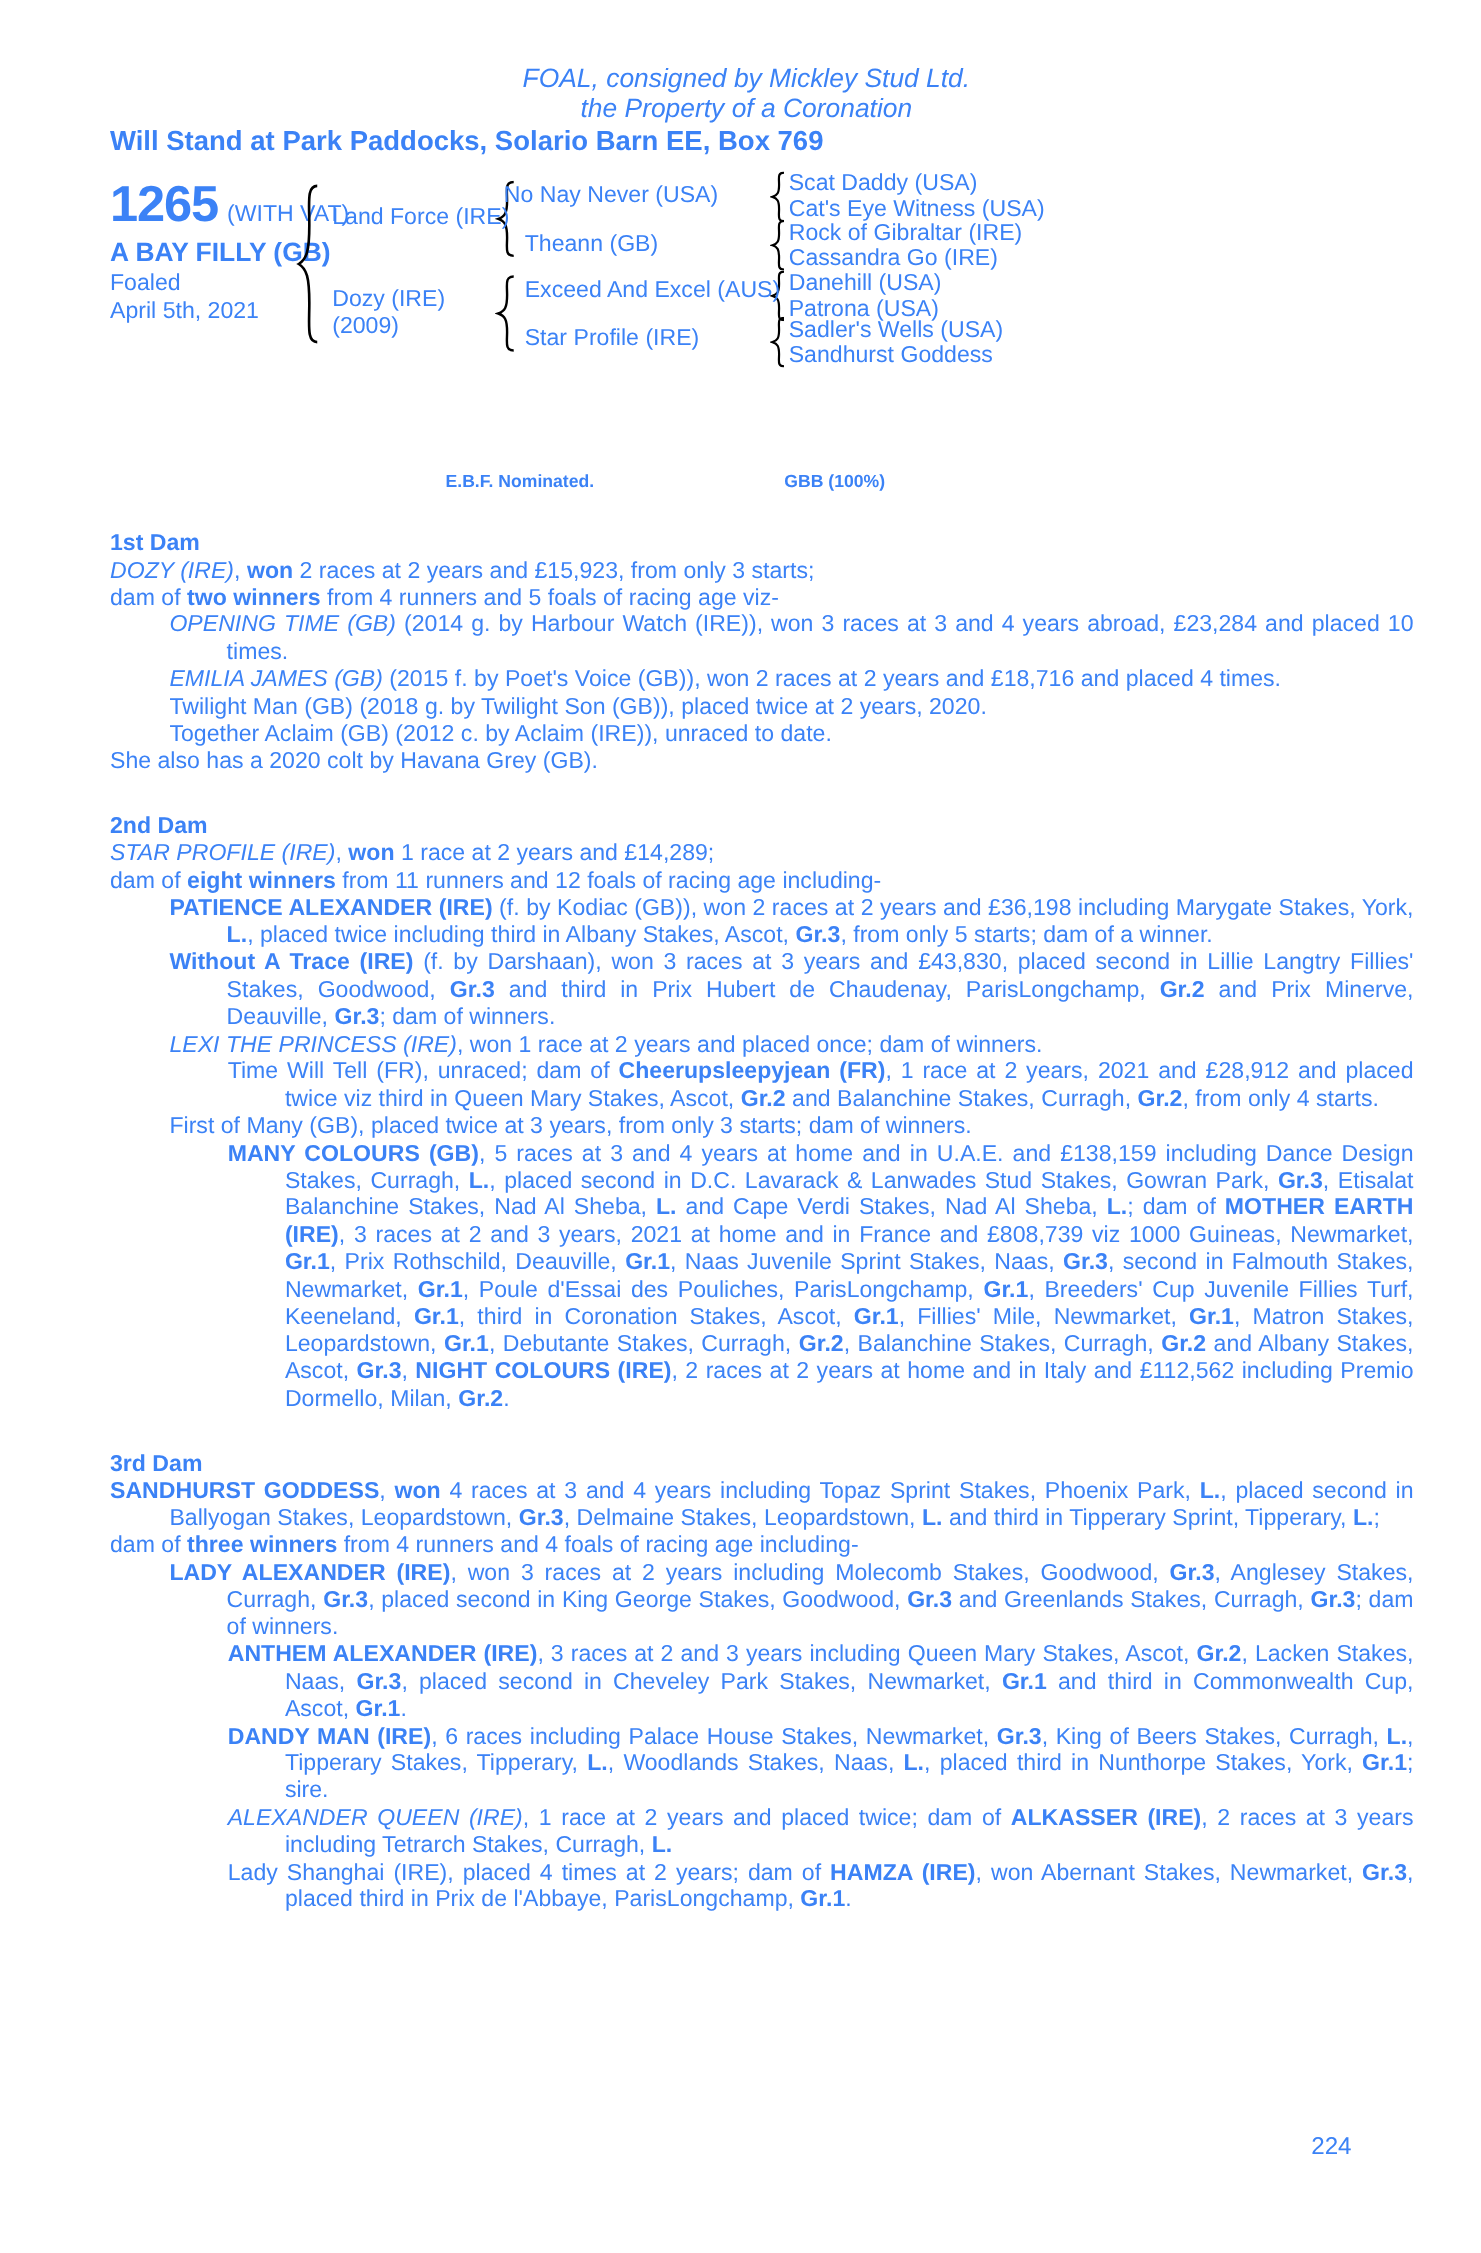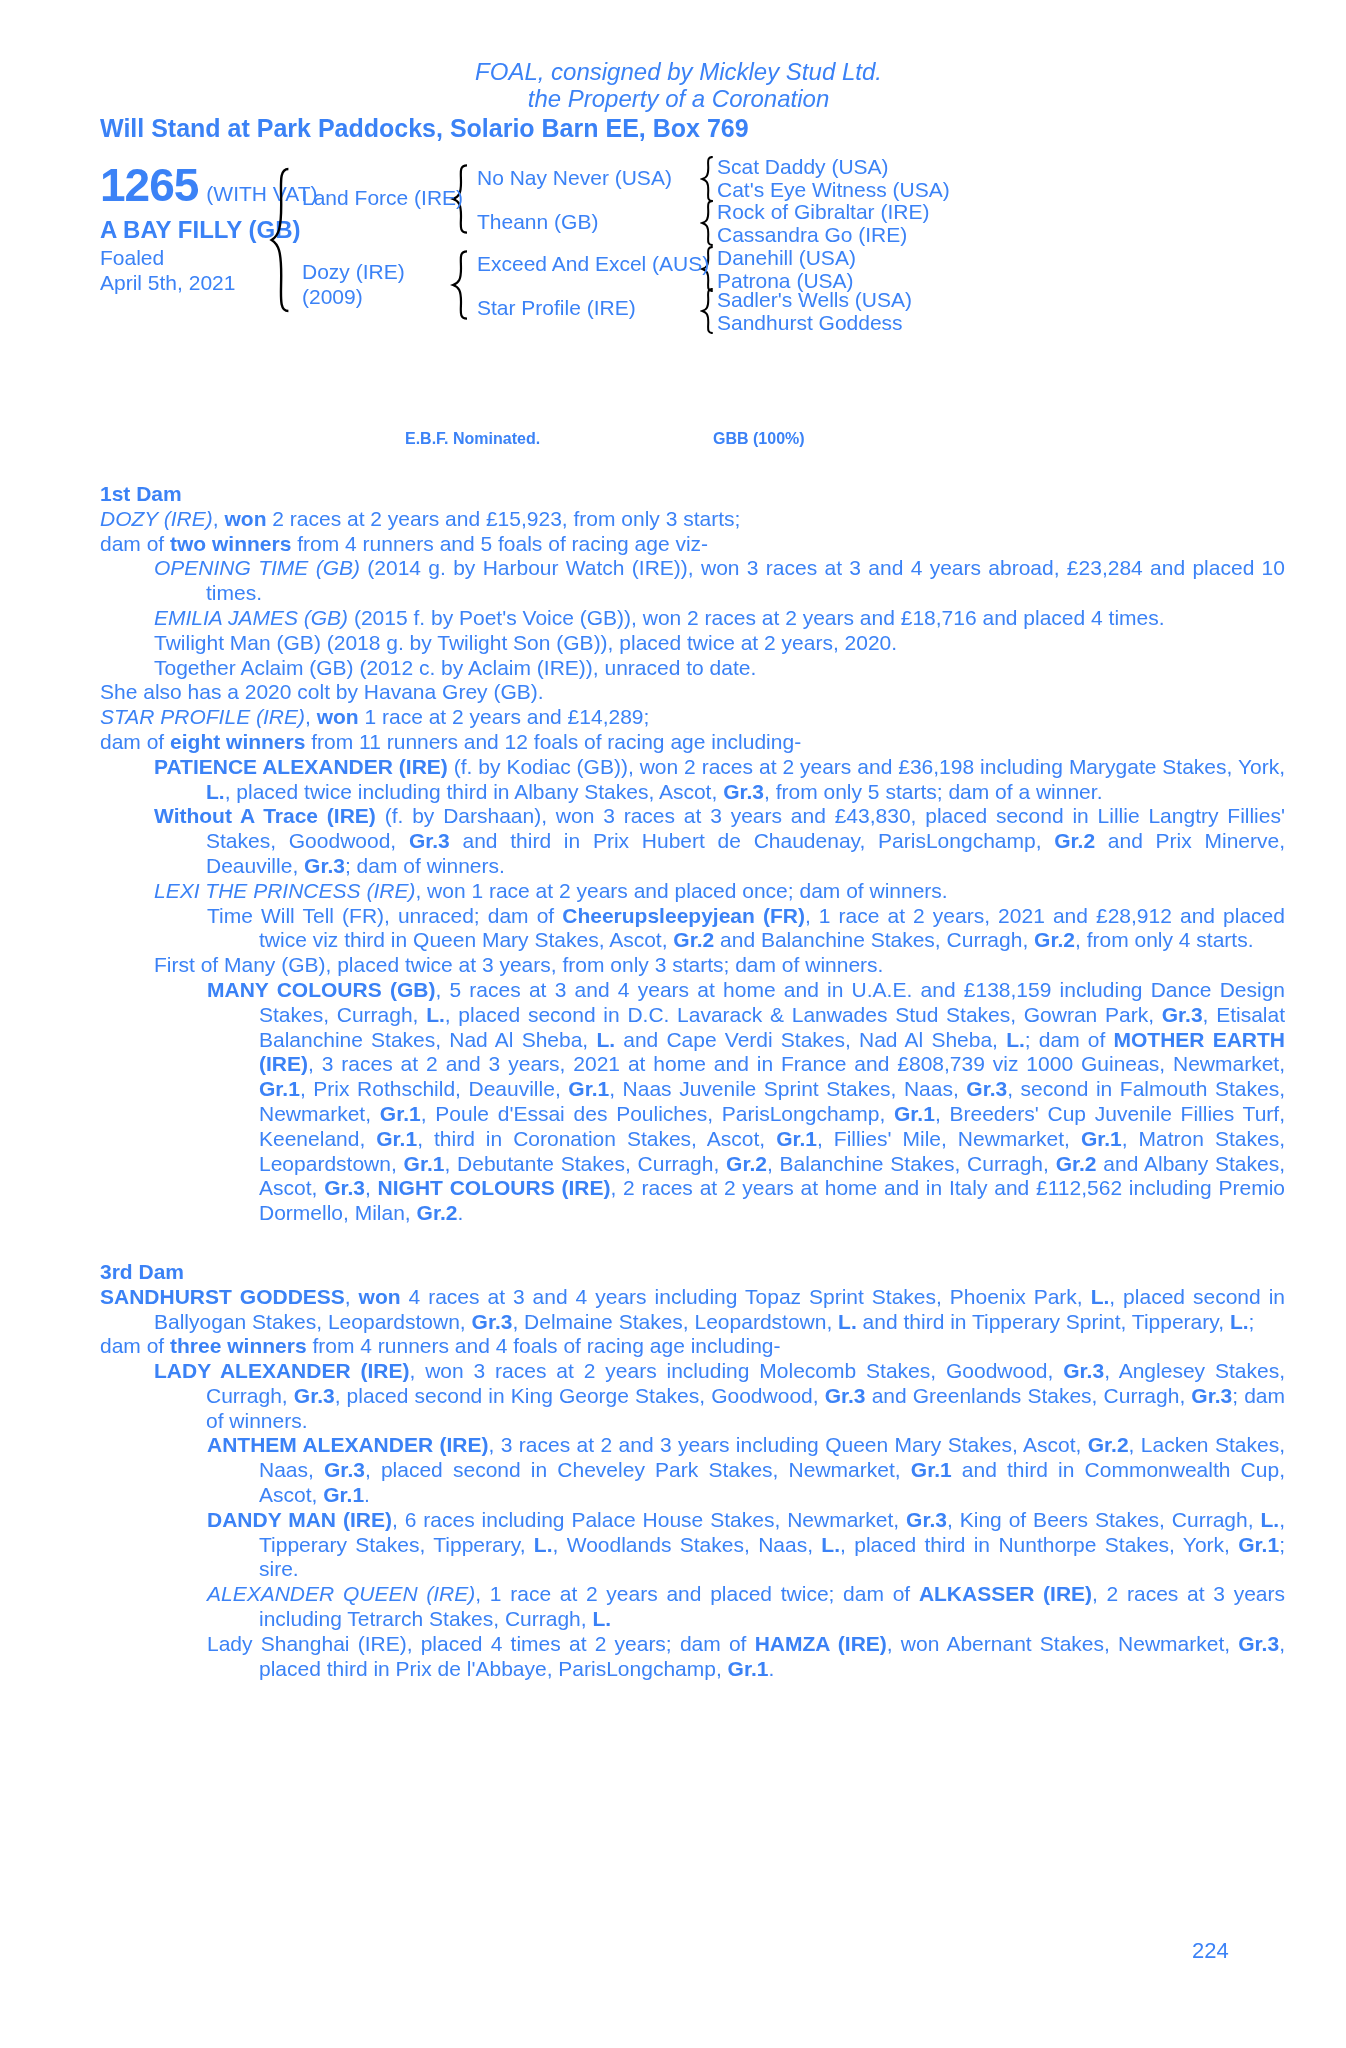--- a/index.html
+++ b/index.html
@@ -77,21 +77,21 @@
   <svg class="brace" style="left:700px;top:246px;width:15px;height:46px;" viewBox="0 0 20 100" preserveAspectRatio="none">
       <path d="M17 2 C9 2 11 12 11 26 C11 42 9 47 3 50 C9 53 11 58 11 74 C11 88 9 98 17 98" fill="none" stroke="#000" stroke-width="2" vector-effect="non-scaling-stroke"></path>
     </svg>
   <svg class="brace" style="left:700px;top:288px;width:15px;height:46px;" viewBox="0 0 20 100" preserveAspectRatio="none">
       <path d="M17 2 C9 2 11 12 11 26 C11 42 9 47 3 50 C9 53 11 58 11 74 C11 88 9 98 17 98" fill="none" stroke="#000" stroke-width="2" vector-effect="non-scaling-stroke"></path>
     </svg>
 
   <div class="abs ped" style="left:302px;top:186px;">Land Force (IRE)</div>
   <div class="abs ped" style="left:302px;top:260px;">Dozy (IRE)</div>
   <div class="abs ped" style="left:302px;top:285px;">(2009)</div>
-  <div class="abs ped" style="left:477px;top:166px;">No Nay Never (USA)</div>
+  <div class="abs ped" style="left:458px;top:166px;">No Nay Never (USA)</div>
   <div class="abs ped" style="left:477px;top:210px;">Theann (GB)</div>
   <div class="abs ped" style="left:477px;top:252px;">Exceed And Excel (AUS)</div>
   <div class="abs ped" style="left:477px;top:296px;">Star Profile (IRE)</div>
   <div class="abs ped" style="left:717px;top:155px;">Scat Daddy (USA)</div>
   <div class="abs ped" style="left:717px;top:178px;">Cat's Eye Witness (USA)</div>
   <div class="abs ped" style="left:717px;top:200px;">Rock of Gibraltar (IRE)</div>
   <div class="abs ped" style="left:717px;top:223px;">Cassandra Go (IRE)</div>
   <div class="abs ped" style="left:717px;top:246px;">Danehill (USA)</div>
   <div class="abs ped" style="left:717px;top:269px;">Patrona (USA)</div>
   <div class="abs ped" style="left:717px;top:288px;">Sadler's Wells (USA)</div>
@@ -102,20 +102,21 @@
 
   <div class="bodytext">
       <div class="sec-head first">1st Dam</div>
       <p class="p0"><span class="i">DOZY (IRE)</span><span>, </span><span class="b">won</span><span> 2 races at 2 years and £15,923, from only 3 starts;</span></p>
       <p class="p0"><span>dam of </span><span class="b">two winners</span><span> from 4 runners and 5 foals of racing age viz-</span></p>
       <p class="p1"><span class="i">OPENING TIME (GB)</span><span> (2014 g. by Harbour Watch (IRE)), won 3 races at 3 and 4 years abroad, £23,284 and placed 10 times.</span></p>
       <p class="p1"><span class="i">EMILIA JAMES (GB)</span><span> (2015 f. by Poet's Voice (GB)), won 2 races at 2 years and £18,716 and placed 4 times.</span></p>
       <p class="p1"><span>Twilight Man (GB) (2018 g. by Twilight Son (GB)), placed twice at 2 years, 2020.</span></p>
       <p class="p1"><span>Together Aclaim (GB) (2012 c. by Aclaim (IRE)), unraced to date.</span></p>
       <p class="p0"><span>She also has a 2020 colt by Havana Grey (GB).</span></p>
+      <div class="sec-head">2nd Dam</div>
       <p class="p0"><span class="i">STAR PROFILE (IRE)</span><span>, </span><span class="b">won</span><span> 1 race at 2 years and £14,289;</span></p>
       <p class="p0"><span>dam of </span><span class="b">eight winners</span><span> from 11 runners and 12 foals of racing age including-</span></p>
       <p class="p1"><span class="b">PATIENCE ALEXANDER (IRE)</span><span> (f. by Kodiac (GB)), won 2 races at 2 years and £36,198 including Marygate Stakes, York, </span><span class="b">L.</span><span>, placed twice including third in Albany Stakes, Ascot, </span><span class="b">Gr.3</span><span>, from only 5 starts; dam of a winner.</span></p>
       <p class="p1"><span class="b">Without A Trace (IRE)</span><span> (f. by Darshaan), won 3 races at 3 years and £43,830, placed second in Lillie Langtry Fillies' Stakes, Goodwood, </span><span class="b">Gr.3</span><span> and third in Prix Hubert de Chaudenay, ParisLongchamp, </span><span class="b">Gr.2</span><span> and Prix Minerve, Deauville, </span><span class="b">Gr.3</span><span>; dam of winners.</span></p>
       <p class="p1"><span class="i">LEXI THE PRINCESS (IRE)</span><span>, won 1 race at 2 years and placed once; dam of winners.</span></p>
       <p class="p2"><span>Time Will Tell (FR), unraced; dam of </span><span class="b">Cheerupsleepyjean (FR)</span><span>, 1 race at 2 years, 2021 and £28,912 and placed twice viz third in Queen Mary Stakes, Ascot, </span><span class="b">Gr.2</span><span> and Balanchine Stakes, Curragh, </span><span class="b">Gr.2</span><span>, from only 4 starts.</span></p>
       <p class="p1"><span>First of Many (GB), placed twice at 3 years, from only 3 starts; dam of winners.</span></p>
       <p class="p2"><span class="b">MANY COLOURS (GB)</span><span>, 5 races at 3 and 4 years at home and in U.A.E. and £138,159 including Dance Design Stakes, Curragh, </span><span class="b">L.</span><span>, placed second in D.C. Lavarack &amp; Lanwades Stud Stakes, Gowran Park, </span><span class="b">Gr.3</span><span>, Etisalat Balanchine Stakes, Nad Al Sheba, </span><span class="b">L.</span><span> and Cape Verdi Stakes, Nad Al Sheba, </span><span class="b">L.</span><span>; dam of </span><span class="b">MOTHER EARTH (IRE)</span><span>, 3 races at 2 and 3 years, 2021 at home and in France and £808,739 viz 1000 Guineas, Newmarket, </span><span class="b">Gr.1</span><span>, Prix Rothschild, Deauville, </span><span class="b">Gr.1</span><span>, Naas Juvenile Sprint Stakes, Naas, </span><span class="b">Gr.3</span><span>, second in Falmouth Stakes, Newmarket, </span><span class="b">Gr.1</span><span>, Poule d'Essai des Pouliches, ParisLongchamp, </span><span class="b">Gr.1</span><span>, Breeders' Cup Juvenile Fillies Turf, Keeneland, </span><span class="b">Gr.1</span><span>, third in Coronation Stakes, Ascot, </span><span class="b">Gr.1</span><span>, Fillies' Mile, Newmarket, </span><span class="b">Gr.1</span><span>, Matron Stakes, Leopardstown, </span><span class="b">Gr.1</span><span>, Debutante Stakes, Curragh, </span><span class="b">Gr.2</span><span>, Balanchine Stakes, Curragh, </span><span class="b">Gr.2</span><span> and Albany Stakes, Ascot, </span><span class="b">Gr.3</span><span>, </span><span class="b">NIGHT COLOURS (IRE)</span><span>, 2 races at 2 years at home and in Italy and £112,562 including Premio Dormello, Milan, </span><span class="b">Gr.2</span><span>.</span></p>
       <div class="sec-head">3rd Dam</div>
       <p class="p0h"><span class="b">SANDHURST GODDESS</span><span>, </span><span class="b">won</span><span> 4 races at 3 and 4 years including Topaz Sprint Stakes, Phoenix Park, </span><span class="b">L.</span><span>, placed second in Ballyogan Stakes, Leopardstown, </span><span class="b">Gr.3</span><span>, Delmaine Stakes, Leopardstown, </span><span class="b">L.</span><span> and third in Tipperary Sprint, Tipperary, </span><span class="b">L.</span><span>;</span></p>

